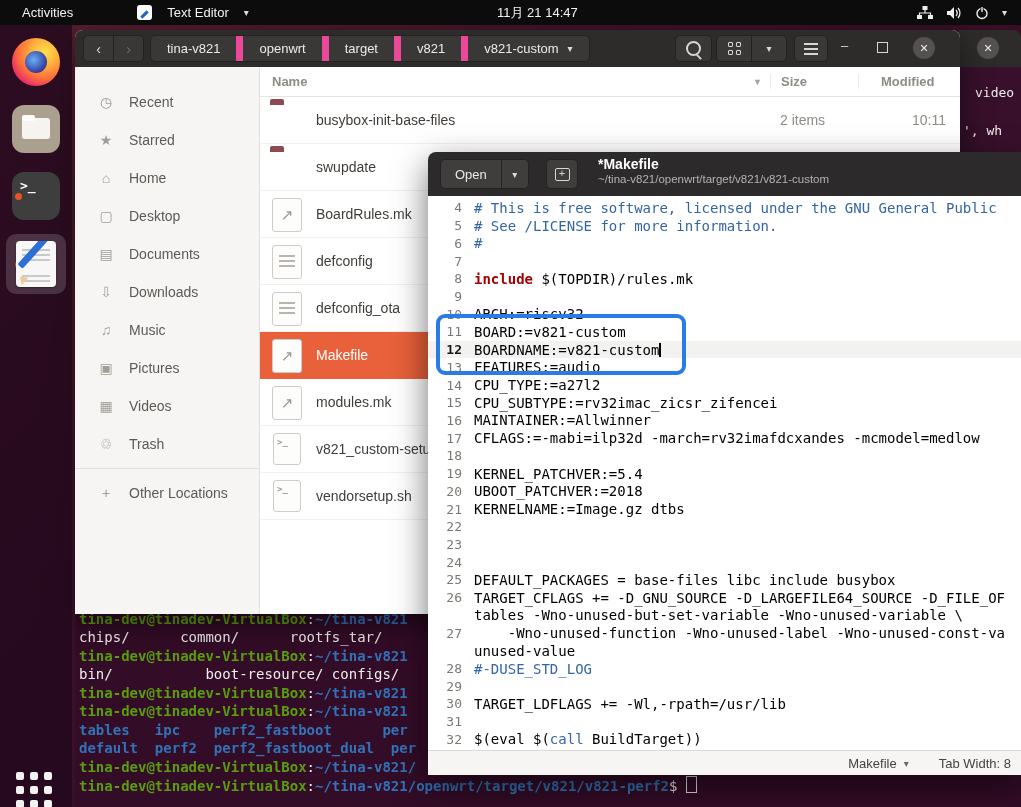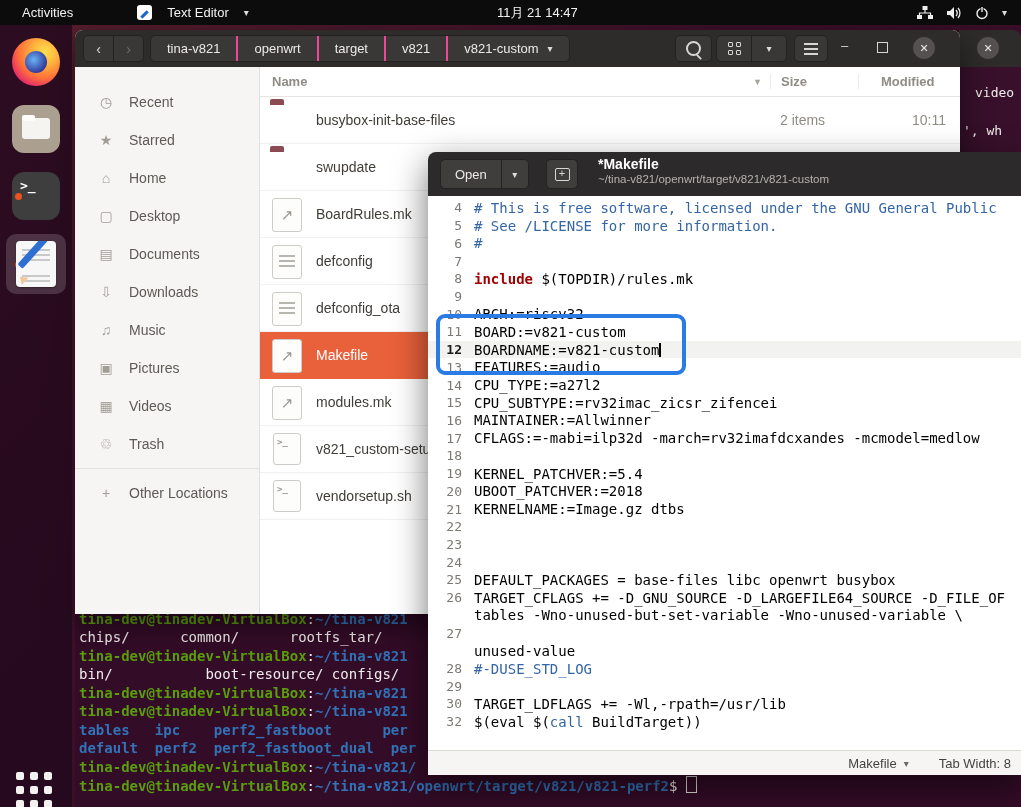--- a/index.html
+++ b/index.html
@@ -46,21 +46,21 @@
   #fm{position:absolute;left:75px;top:30px;width:885px;height:584px;background:#fff;z-index:5;
       border-radius:8px 8px 0 0;box-shadow:0 10px 30px rgba(0,0,0,.5);}
   #fm-header{position:absolute;left:0;top:0;right:0;height:37px;background:#2e2b2b;border-radius:8px 8px 0 0;
       border-bottom:1px solid #1d1b1b;}
   .tb-btn{position:absolute;top:5px;height:27px;background:#3a3837;border:1px solid #242221;border-radius:5px;
       color:#e8e6e3;display:flex;align-items:center;justify-content:center;font-size:13px;box-sizing:border-box;}
   #nav-group{left:8px;width:61px;}
   #nav-group .half{flex:1;text-align:center;font-size:14px;}
   #nav-back{color:#dedcda;}#nav-fwd{color:#6f6c6a;border-left:1px solid #242221;height:100%;display:flex;align-items:center;justify-content:center;}
   #crumbs{position:absolute;left:75px;top:5px;height:27px;display:flex;background:#3a3837;border:1px solid #242221;border-radius:5px;box-sizing:border-box;}
-  .crumb{padding:0 16px;display:flex;align-items:center;color:#eceae7;font-size:13px;border-right:2px solid #ec4899;}
+  .crumb{padding:0 16px;display:flex;align-items:center;color:#eceae7;font-size:13px;border-right:7px solid #ec4899;}
   .crumb:last-child{border-right:none;}
   .crumb .caret{margin-left:9px;}
   #fm-search{left:600px;width:37px;}
   .search-glyph{width:11px;height:11px;border:2px solid #d8d6d3;border-radius:50%;position:relative;}
   .search-glyph::after{content:"";position:absolute;left:10px;top:11px;width:2px;height:6px;background:#d8d6d3;transform:rotate(-45deg);}
   #fm-view{left:641px;width:71px;display:flex;}
   .grid-glyph{width:13px;height:13px;display:grid;grid-template-columns:5px 5px;grid-template-rows:5px 5px;gap:3px;margin:auto;}
   .grid-glyph b{border:1.5px solid #d8d6d3;border-radius:1px;box-sizing:border-box;}
   #fm-view .half2{flex:1;display:flex;align-items:center;justify-content:center;height:100%;}
   #fm-view .half2+.half2{border-left:1px solid #242221;}
@@ -449,28 +449,29 @@
         <div class="ed-row"><span class="ed-num">15</span><span class="ed-code"><span>CPU_SUBTYPE:=rv32imac_zicsr_zifencei</span></span></div>
         <div class="ed-row"><span class="ed-num">16</span><span class="ed-code"><span>MAINTAINER:=Allwinner</span></span></div>
         <div class="ed-row"><span class="ed-num">17</span><span class="ed-code"><span>CFLAGS:=-mabi=ilp32d -march=rv32imafdcxandes -mcmodel=medlow</span></span></div>
         <div class="ed-row"><span class="ed-num">18</span><span class="ed-code"></span></div>
         <div class="ed-row"><span class="ed-num">19</span><span class="ed-code"><span>KERNEL_PATCHVER:=5.4</span></span></div>
         <div class="ed-row"><span class="ed-num">20</span><span class="ed-code"><span>UBOOT_PATCHVER:=2018</span></span></div>
         <div class="ed-row"><span class="ed-num">21</span><span class="ed-code"><span>KERNELNAME:=Image.gz dtbs</span></span></div>
         <div class="ed-row"><span class="ed-num">22</span><span class="ed-code"></span></div>
         <div class="ed-row"><span class="ed-num">23</span></div>
         <div class="ed-row"><span class="ed-num">24</span><span class="ed-code"></span></div>
-        <div class="ed-row"><span class="ed-num">25</span><span class="ed-code"><span>DEFAULT_PACKAGES = base-files libc openwrt busybox</span></span></div>
+        <div class="ed-row"><span class="ed-num">25</span><span class="ed-code"><span>DEFAULT_PACKAGES = base-files libc include busybox</span></span></div>
         <div class="ed-row"><span class="ed-num">26</span><span class="ed-code"><span>TARGET_CFLAGS += -D_GNU_SOURCE -D_LARGEFILE64_SOURCE -D_FILE_OF</span></span></div>
         <div class="ed-row"><span class="ed-num"></span><span class="ed-code"><span>tables -Wno-unused-but-set-variable -Wno-unused-variable \</span></span></div>
-        <div class="ed-row"><span class="ed-num">27</span></div>
+        <div class="ed-row"><span class="ed-num">27</span><span class="ed-code"><span>    -Wno-unused-function -Wno-unused-label -Wno-unused-const-va</span></span></div>
         <div class="ed-row"><span class="ed-num"></span><span class="ed-code"><span>unused-value</span></span></div>
         <div class="ed-row"><span class="ed-num">28</span><span class="ed-code"><span class="cc">#-DUSE_STD_LOG</span></span></div>
         <div class="ed-row"><span class="ed-num">29</span></div>
         <div class="ed-row"><span class="ed-num">30</span><span class="ed-code"><span>TARGET_LDFLAGS += -Wl,-rpath=/usr/lib</span></span></div>
+        <div class="ed-row"><span class="ed-num">31</span><span class="ed-code"></span></div>
         <div class="ed-row"><span class="ed-num">32</span><span class="ed-code"><span>$(eval $(</span><span class="cf">call</span><span> BuildTarget))</span></span></div>
       </div>
     <div id="gedit-status">
       <span id="lang-btn">
           <span>Makefile</span>
           <span class="caret">▾</span>
         </span>
       <span id="tabwidth-btn">Tab Width: 8</span>
     </div>
   </div>

